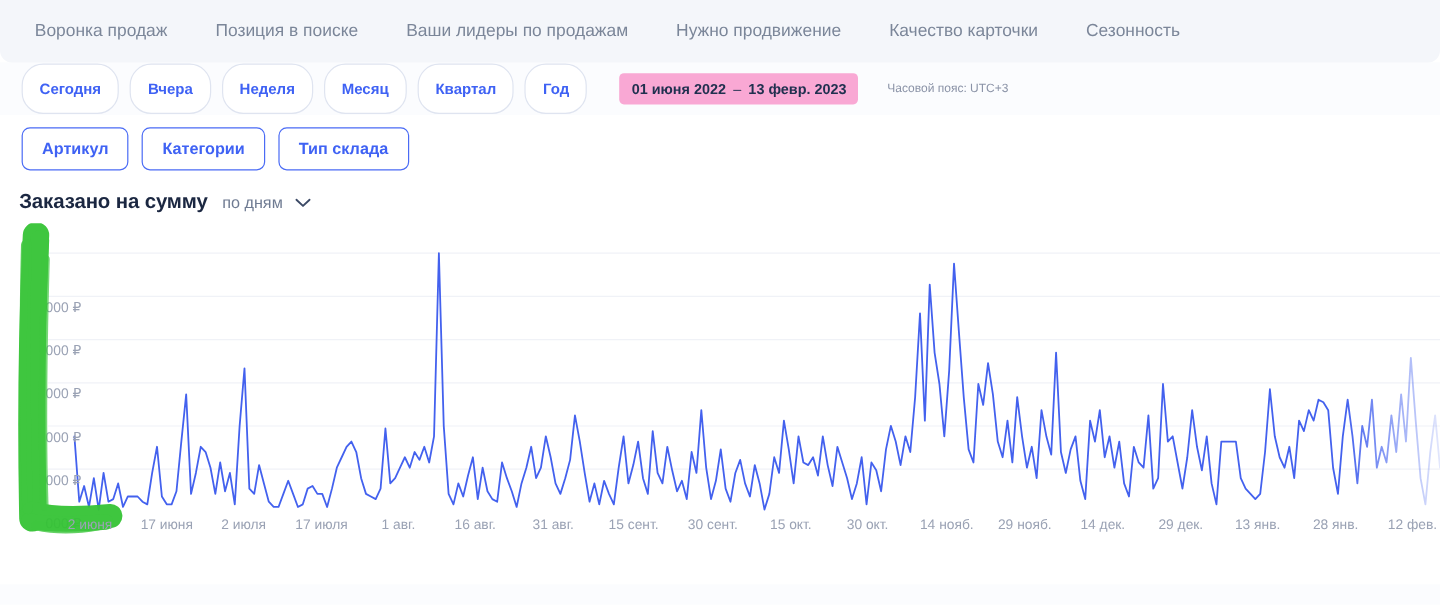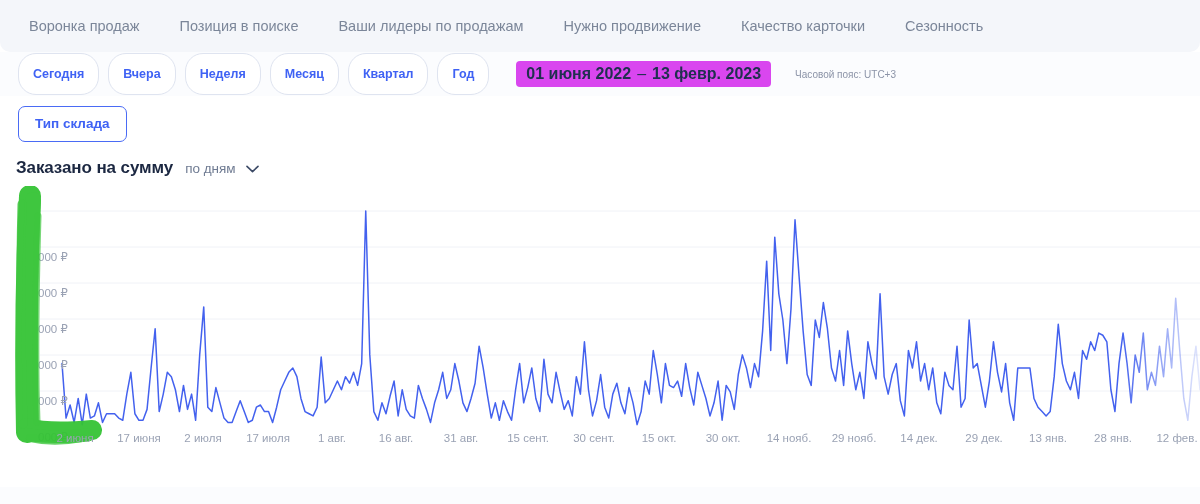--- a/index.html
+++ b/index.html
@@ -62,24 +62,24 @@
     color: #3f62f4;
     font-size: 12.5px;
     font-weight: bold;
     padding: 13px 14px;
     margin-right: 9px;
     cursor: pointer;
     white-space: nowrap;
     line-height: 14px;
   }
   .daterange {
-    background: #d946ef;
+    background: #f9a8d4;
     border-radius: 4px;
     padding: 6px 10px;
-    font-size: 16px;
+    font-size: 12px;
     font-weight: bold;
     color: #20304f;
     white-space: nowrap;
     margin-left: 18px;
     cursor: pointer;
     line-height: 14px;
   }
   .daterange .dash {
     font-weight: normal;
     color: #20304f;
@@ -227,20 +227,22 @@
   <div class="pill">Год</div>
 
   <div class="daterange">
     <span>01 июня 2022</span><span class="dash">–</span><span>13 февр. 2023</span>
   </div>
 
   <div class="tz">Часовой пояс: UTC+3</div>
 </div>
 
 <div class="filterrow">
+  <div class="filterbtn">Артикул</div>
+  <div class="filterbtn">Категории</div>
   <div class="filterbtn">Тип склада</div>
 </div>
 
 <div class="chart-head">
   <span class="chart-title">Заказано на сумму</span>
   <span class="granularity">по дням</span>
   <span class="chev">
     <svg width="13" height="8" viewBox="0 0 13 8" fill="none" aria-hidden="true">
       <path d="M1 1.4 L6.5 6.6 L12 1.4" stroke="#3c4a66" stroke-width="1.6" stroke-linecap="round" stroke-linejoin="round" fill="none"></path>
     </svg>

